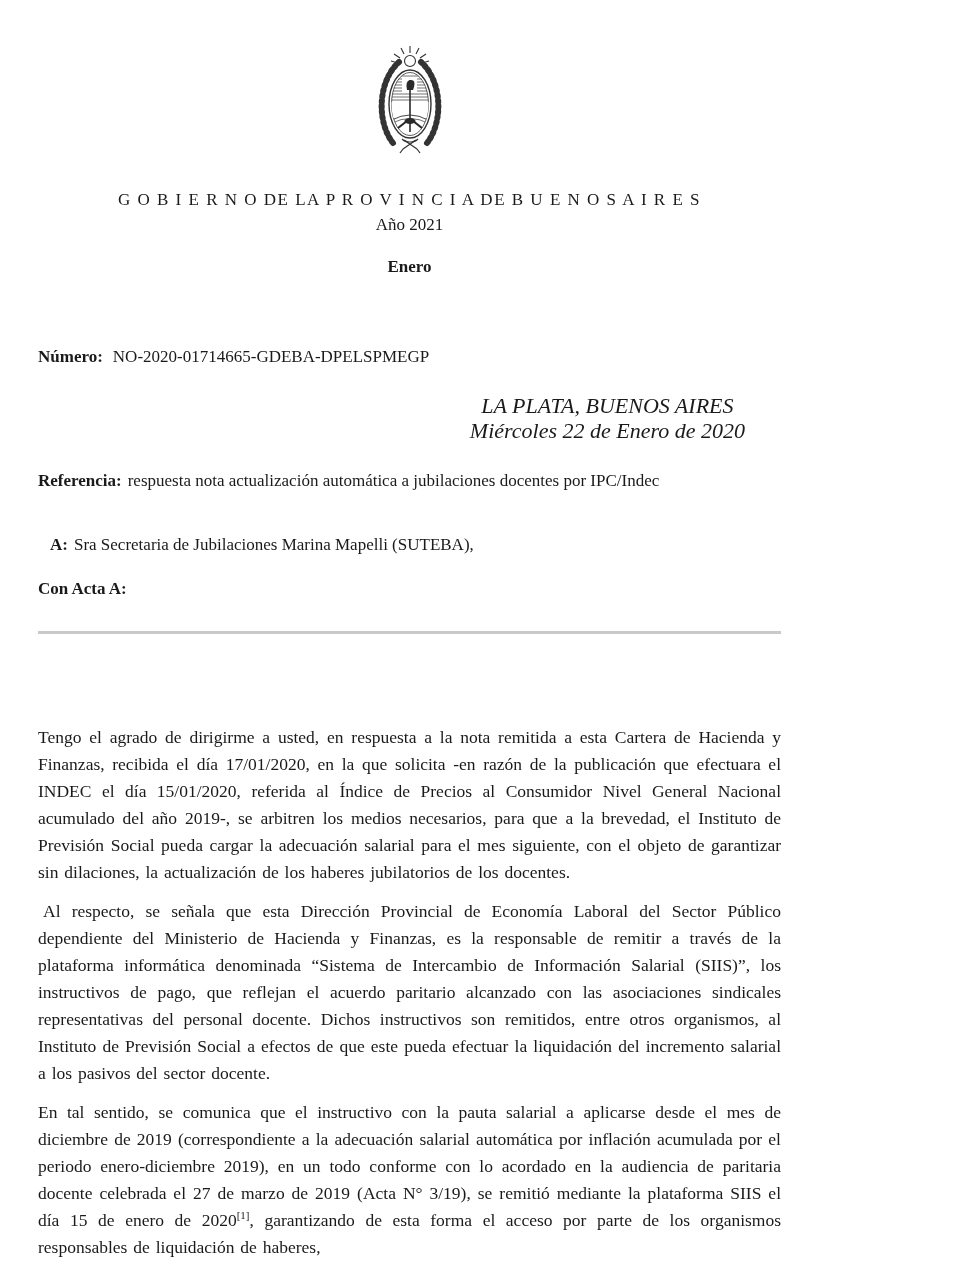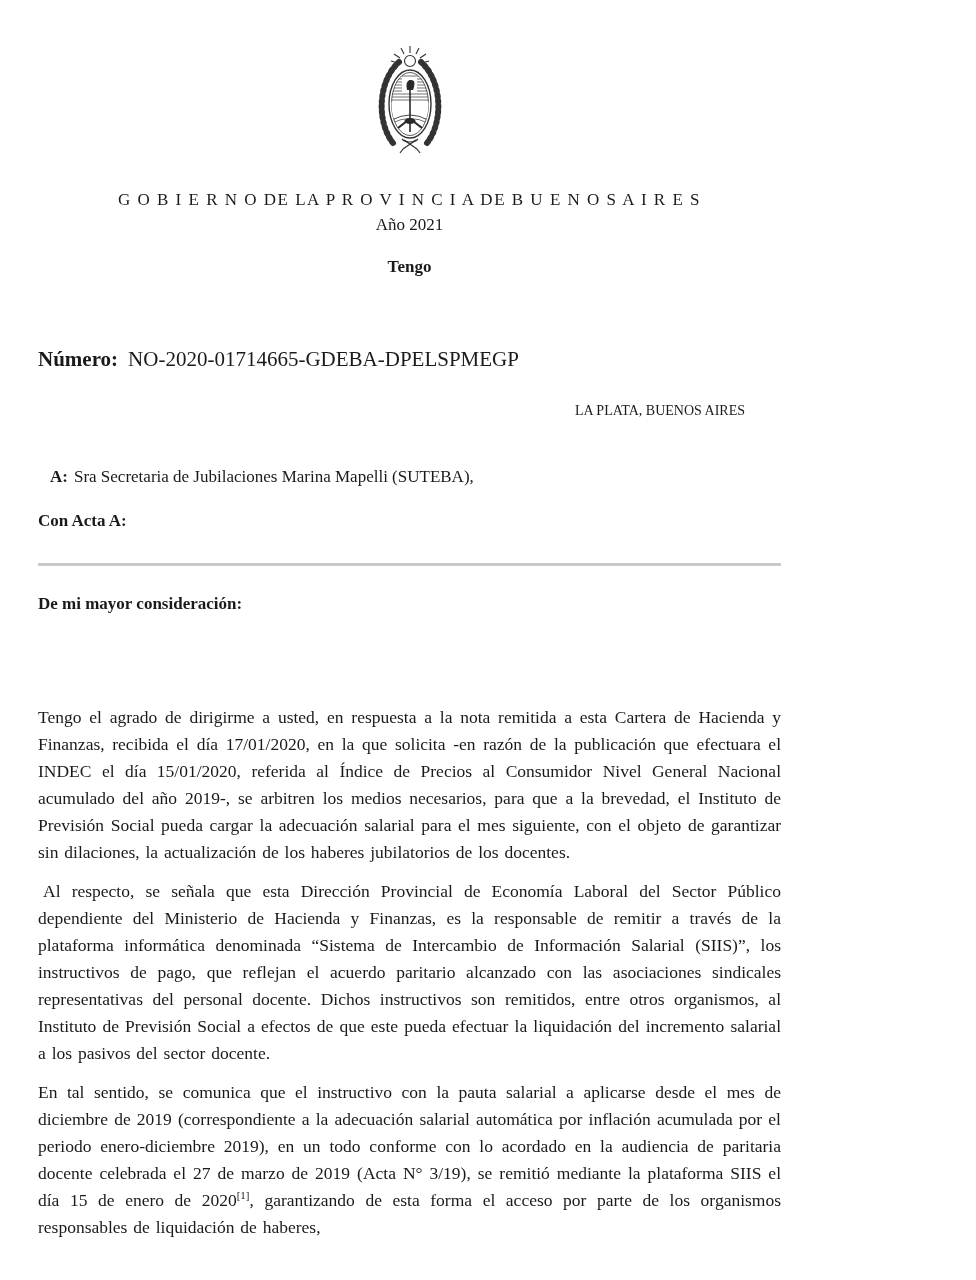--- a/index.html
+++ b/index.html
@@ -35,32 +35,33 @@
     font-size: 17px;
   }
   .doc-type {
     margin-top: 22px;
     text-align: center;
     font-size: 17px;
     font-weight: bold;
   }
   .numero-row {
     margin-top: 70px;
-    font-size: 21px;
+    font-size: 17px;
   }
   .numero-row .label { font-weight: bold; }
   .numero-row .value { margin-left: 10px; }
   .place-date {
     margin-top: 26px;
     margin-left: auto;
     margin-right: 36px;
     width: fit-content;
     text-align: center;
-    font-size: 14px;
+    font-size: 22px;
     line-height: 25px;
+    font-style: italic;
   }
   .referencia-row {
     margin-top: 28px;
     font-size: 17px;
   }
   .referencia-row .label { font-weight: bold; }
   .referencia-row .value { margin-left: 6px; }
   .to-row {
     margin-top: 44px;
     font-size: 17px;
@@ -163,40 +164,43 @@
         <path d="M30 96 L43 105"></path>
         <path d="M42 96 L29 105"></path>
         <path d="M29 105 L26 109"></path>
         <path d="M43 105 L46 109"></path>
       </g>
     </svg>
   </div>
 
   <div class="gov-title">G O B I E R N O DE LA P R O V I N C I A DE B U E N O S A I R E S</div>
   <div class="gov-year">Año 2021</div>
-  <div class="doc-type">Tengo</div>
+  <div class="doc-type">Enero</div>
 
   <div class="numero-row">
     <span class="label">Número:</span><span class="value">NO-2020-01714665-GDEBA-DPELSPMEGP</span>
   </div>
 
   <div class="place-date">
     <div>LA PLATA, BUENOS AIRES</div>
-  </div>
-
+    <div>Miércoles 22 de Enero de 2020</div>
+  </div>
+
+  <div class="referencia-row">
+    <span class="label">Referencia:</span><span class="value">respuesta nota actualización automática a jubilaciones docentes por IPC/Indec</span>
+  </div>
 
   <div class="to-row">
     <span class="label">A:</span><span class="value">Sra Secretaria de Jubilaciones Marina Mapelli (SUTEBA),</span>
   </div>
 
   <div class="cc-row">Con Acta A:</div>
 
   <hr class="divider">
 
-  <div class="salutation">De mi mayor consideración:</div>
 
   <div class="letter-body">
     <p>Tengo el agrado de dirigirme a usted, en respuesta a la nota remitida a esta Cartera de Hacienda y Finanzas, recibida el día 17/01/2020, en la que solicita -en razón de la publicación que efectuara el INDEC el día 15/01/2020, referida al Índice de Precios al Consumidor Nivel General Nacional acumulado del año 2019-, se arbitren los medios necesarios, para que a la brevedad, el Instituto de Previsión Social pueda cargar la adecuación salarial para el mes siguiente, con el objeto de garantizar sin dilaciones, la actualización de los haberes jubilatorios de los docentes.</p>
     <p class="indent-sm">Al respecto, se señala que esta Dirección Provincial de Economía Laboral del Sector Público dependiente del Ministerio de Hacienda y Finanzas, es la responsable de remitir a través de la plataforma informática denominada “Sistema de Intercambio de Información Salarial (SIIS)”, los instructivos de pago, que reflejan el acuerdo paritario alcanzado con las asociaciones sindicales representativas del personal docente. Dichos instructivos son remitidos, entre otros organismos, al Instituto de Previsión Social a efectos de que este pueda efectuar la liquidación del incremento salarial a los pasivos del sector docente.</p>
     <p><span>En tal sentido, se comunica que el instructivo con la pauta salarial a aplicarse desde el mes de diciembre de 2019 (correspondiente a la adecuación salarial automática por inflación acumulada por el periodo enero-diciembre 2019), en un todo conforme con lo acordado en la audiencia de paritaria docente celebrada el 27 de marzo de 2019 (Acta N° 3/19), se  remitió mediante la plataforma SIIS el día 15 de enero de 2020</span><sup class="footnote">[1]</sup><span>, garantizando de esta forma el acceso por parte de los organismos responsables de liquidación de haberes,</span></p>
   </div>
 
 </div>
 
 </body></html>

